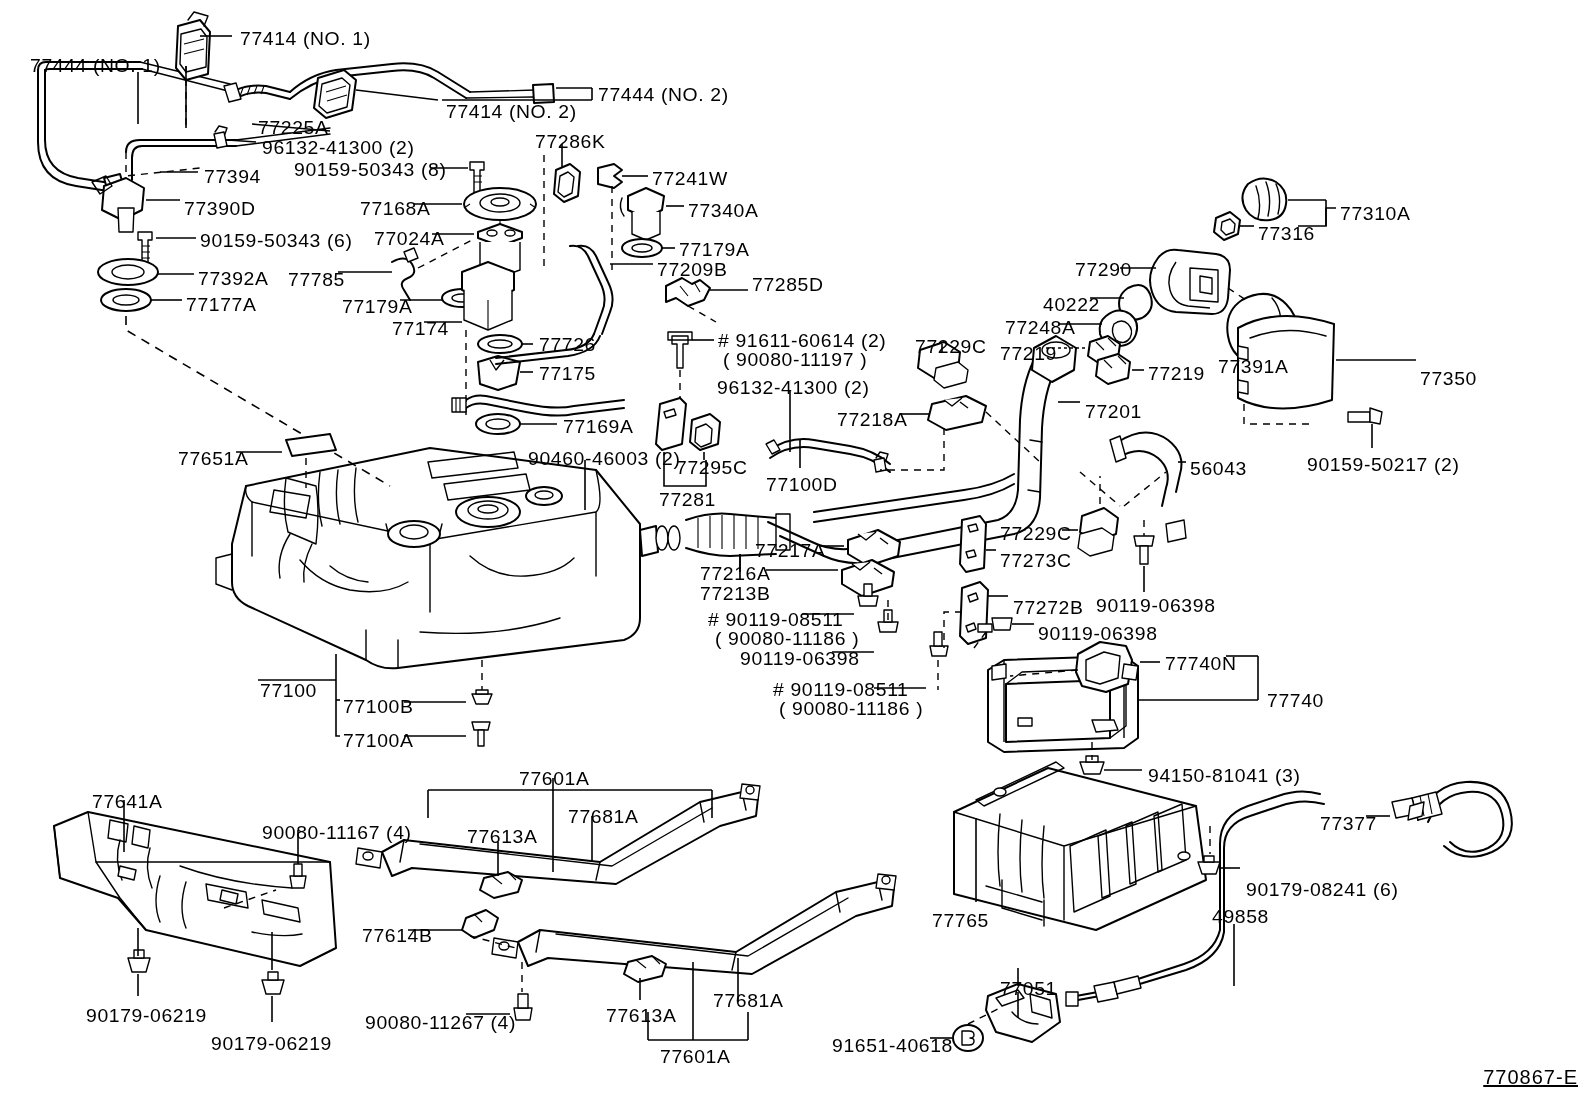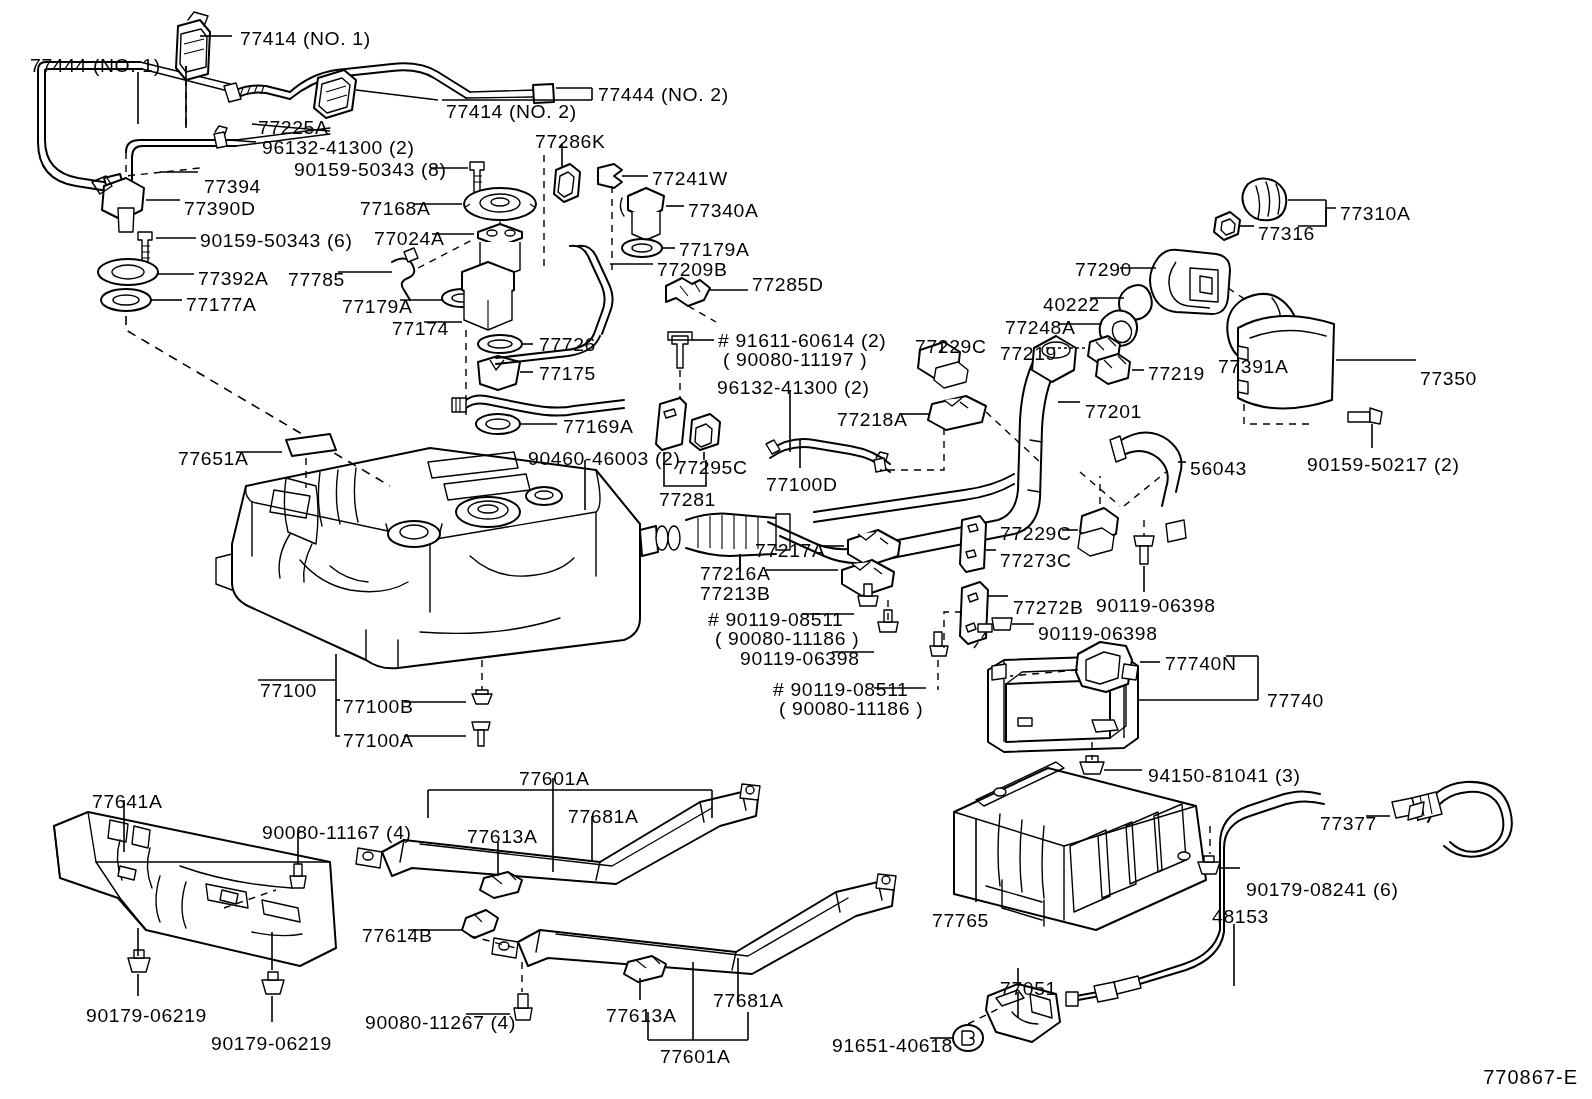--- a/index.html
+++ b/index.html
@@ -19,21 +19,21 @@
     font-size:19px;
     letter-spacing:0.6px;
     color:#000;
     white-space:pre;
     line-height:1.12;
     transform:scaleX(1.02);
     transform-origin:left top;
   }
   #sheetcode{
     position:absolute;right:14px;bottom:10px;
-    font-size:20px;letter-spacing:1px;
+    font-size:20px;letter-spacing:1px;text-decoration:underline;
   }
 </style>
 </head>
 <body>
 
 <div id="sheet">
 
   <svg id="artwork" viewBox="0 0 1592 1099" xmlns="http://www.w3.org/2000/svg">
     <defs>
       <style>
@@ -546,21 +546,21 @@
 
   <div class="lbl" style="left:240px;top:28px">77414 (NO. 1)</div>
   <div class="lbl" style="left:30px;top:55px">77444 (NO. 1)</div>
   <div class="lbl" style="left:598px;top:84px">77444 (NO. 2)</div>
   <div class="lbl" style="left:446px;top:101px">77414 (NO. 2)</div>
   <div class="lbl" style="left:258px;top:117px">77225A</div>
   <div class="lbl" style="left:262px;top:137px">96132-41300 (2)</div>
   <div class="lbl" style="left:535px;top:131px">77286K</div>
   <div class="lbl" style="left:294px;top:159px">90159-50343 (8)</div>
   <div class="lbl" style="left:652px;top:168px">77241W</div>
-  <div class="lbl" style="left:204px;top:176px">77394</div>
+  <div class="lbl" style="left:204px;top:166px">77394</div>
   <div class="lbl" style="left:360px;top:198px">77168A</div>
   <div class="lbl" style="left:688px;top:200px">77340A</div>
   <div class="lbl" style="left:184px;top:198px">77390D</div>
   <div class="lbl" style="left:1340px;top:203px">77310A</div>
   <div class="lbl" style="left:1258px;top:223px">77316</div>
   <div class="lbl" style="left:374px;top:228px">77024A</div>
   <div class="lbl" style="left:679px;top:239px">77179A</div>
   <div class="lbl" style="left:200px;top:230px">90159-50343 (6)</div>
   <div class="lbl" style="left:1075px;top:259px">77290</div>
   <div class="lbl" style="left:288px;top:269px">77785</div>
@@ -612,21 +612,21 @@
   <div class="lbl" style="left:343px;top:730px">77100A</div>
   <div class="lbl" style="left:1148px;top:765px">94150-81041 (3)</div>
   <div class="lbl" style="left:519px;top:768px">77601A</div>
   <div class="lbl" style="left:92px;top:791px">77641A</div>
   <div class="lbl" style="left:568px;top:806px">77681A</div>
   <div class="lbl" style="left:1320px;top:813px">77377</div>
   <div class="lbl" style="left:262px;top:822px">90080-11167 (4)</div>
   <div class="lbl" style="left:467px;top:826px">77613A</div>
   <div class="lbl" style="left:1246px;top:879px">90179-08241 (6)</div>
   <div class="lbl" style="left:932px;top:910px">77765</div>
-  <div class="lbl" style="left:1212px;top:906px">48153</div>
+  <div class="lbl" style="left:1212px;top:906px">49858</div>
   <div class="lbl" style="left:362px;top:925px">77614B</div>
   <div class="lbl" style="left:1000px;top:978px">77051</div>
   <div class="lbl" style="left:86px;top:1005px">90179-06219</div>
   <div class="lbl" style="left:713px;top:990px">77681A</div>
   <div class="lbl" style="left:365px;top:1012px">90080-11267 (4)</div>
   <div class="lbl" style="left:606px;top:1005px">77613A</div>
   <div class="lbl" style="left:211px;top:1033px">90179-06219</div>
   <div class="lbl" style="left:832px;top:1035px">91651-40618</div>
   <div class="lbl" style="left:660px;top:1046px">77601A</div>
 

